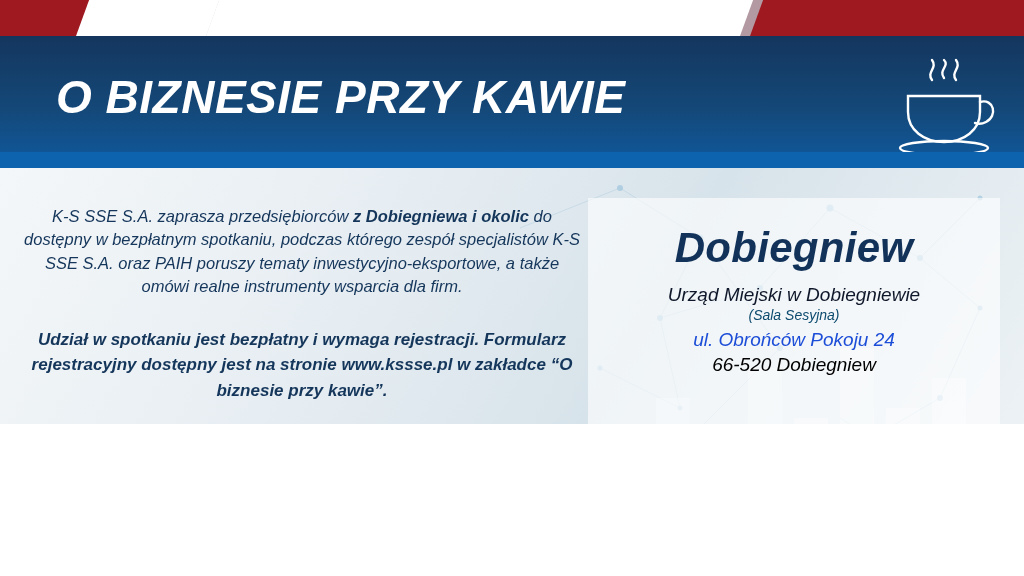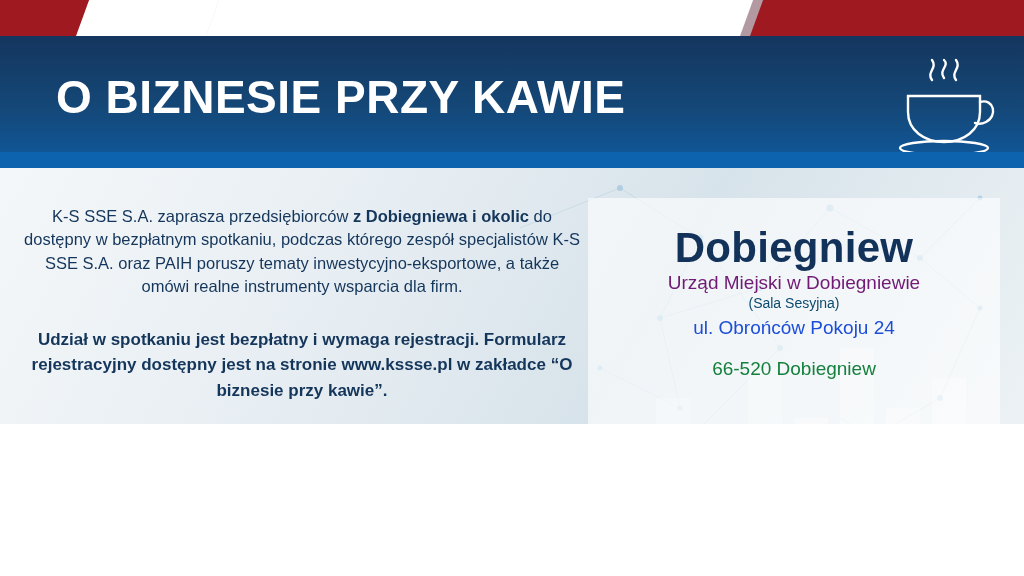--- a/index.html
+++ b/index.html
@@ -7,20 +7,21 @@
     width: 1024px; height: 576px;
     font-family: "Liberation Sans", sans-serif;
     overflow: hidden;
     background: #ffffff;
   }
   .poster {
     position: relative;
     width: 1024px; height: 424px;
     overflow: hidden;
     background: #eef2f5;
+    font-style: italic;
   }
 
   
   .top-deco {
     position: absolute; left: 0; top: 0; width: 1024px; height: 44px;
     background: #ffffff;
     overflow: hidden;
   }
   .top-deco .redblock-left {
     position: absolute; left: 0; top: 0; width: 120px; height: 44px;
@@ -121,25 +122,25 @@
   .info-city {
     font-size: 42px; font-weight: bold; color: #12325a; letter-spacing: .3px;
   }
   .info-date {
     margin-top: 6px;
     font-size: 25px; font-weight: bold; color: #12325a;
     text-decoration: underline;
     text-underline-offset: 3px;
   }
   .info-venue {
-    margin-top: 0; font-size: 19px; color: #701a75;
+    margin-top: 12px; font-size: 19px; color: #0f172a;
   }
   .info-hall { font-size: 14px; color: #0c4a6e; margin-top: 1px; }
   .info-street { margin-top: 6px; font-size: 19px; color: #1d4ed8; }
-  .info-zip { margin-top: 19px; font-size: 19px; color: #15803d; }
+  .info-zip { margin-top: 3px; font-size: 19px; color: #000000; }
 
   
   .divider-line {
     position: absolute; left: 0; top: 474px; width: 836px; height: 2px;
     background: #9f1a20;
   }
   .website {
     position: absolute; right: 26px; top: 462px;
     color: #9f1a20; font-size: 19px; font-weight: bold;
   }

